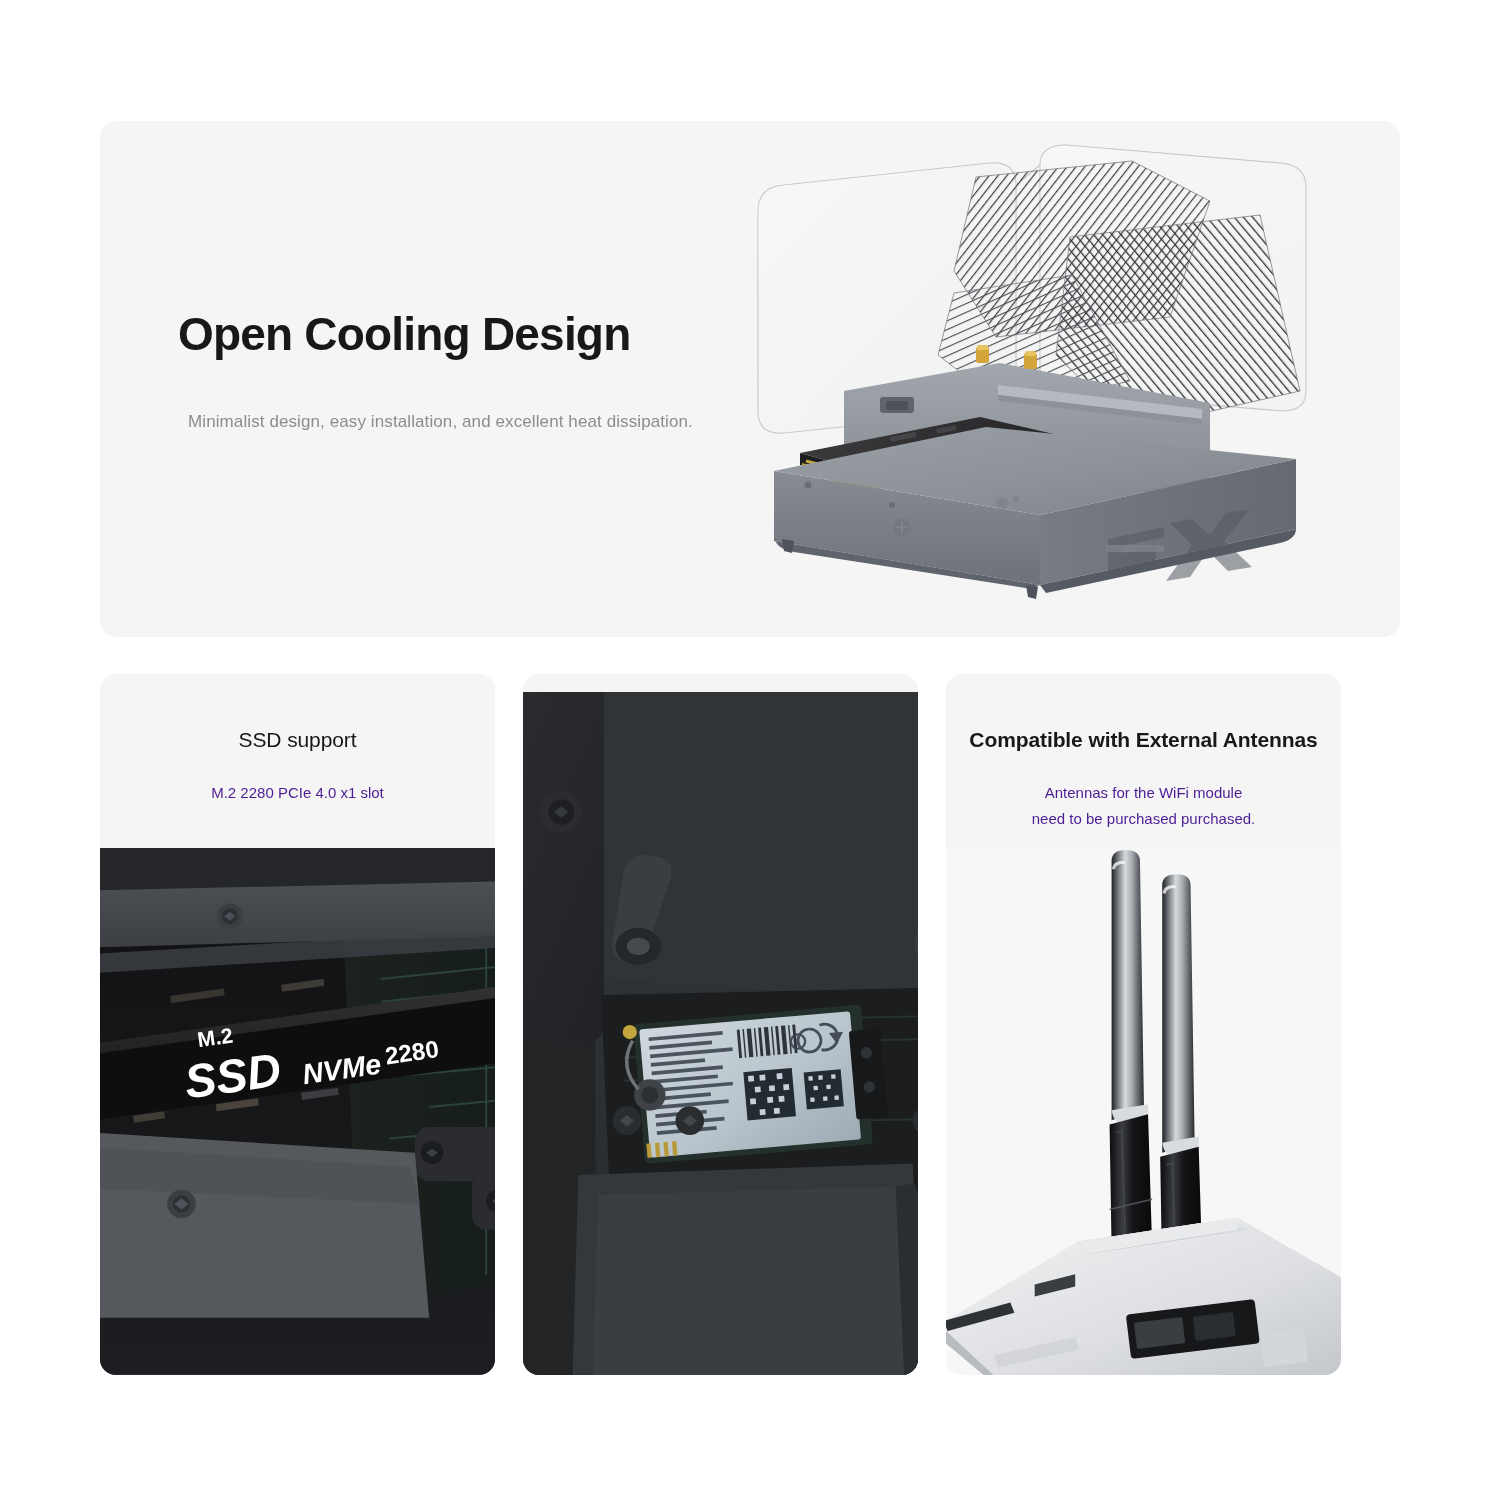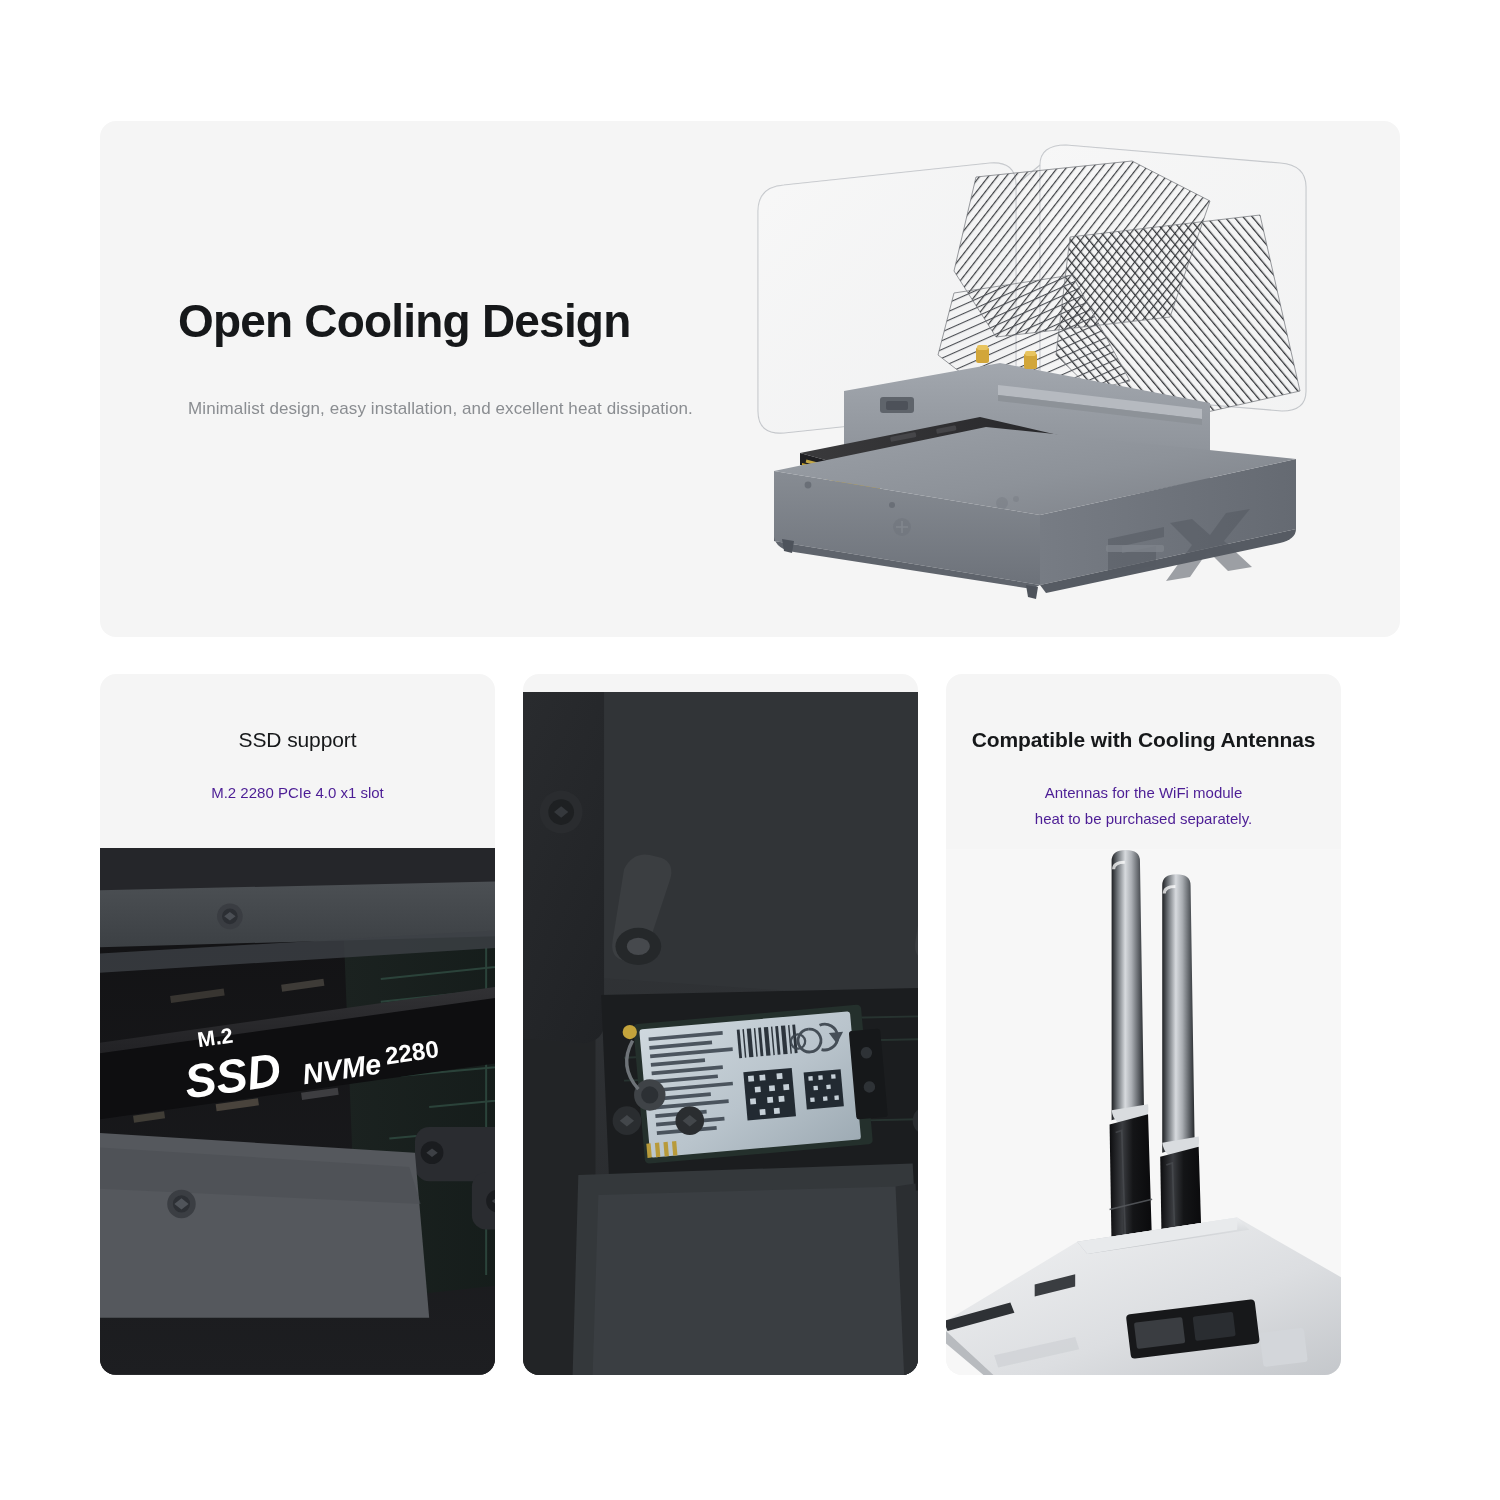--- a/index.html
+++ b/index.html
@@ -27,21 +27,21 @@
     top: 121px;
     width: 1300px;
     height: 516px;
     background: #f5f5f5;
     border-radius: 16px;
     overflow: hidden;
   }
   .hero-text {
     position: absolute;
     left: 78px;
-    top: 175px;
+    top: 188px;
     width: 640px;
   }
   .hero-title {
     font-size: 46px;
     font-weight: bold;
     color: #16181a;
     letter-spacing: -0.8px;
     line-height: 1.1;
     margin: 0;
   }
@@ -529,24 +529,24 @@
           <path d="M330,346 L344,344 L350,478 L336,478 Z" fill="#2b2e31"></path>
 
           <path d="M380,0 L415,0 L415,478 L382,478 Z" fill="#2a2d30"></path>
           <rect x="372" y="318" width="34" height="52" rx="12" fill="#34383c"></rect>
         </svg>
       </div>
     </article>
 
     <article class="card">
       <div class="card-head">
-        <h2 class="card-title bold">Compatible with Cooling Antennas</h2>
+        <h2 class="card-title bold">Compatible with External Antennas</h2>
         <p class="card-sub">
           <span>Antennas for the WiFi module</span><br>
-          <span>heat to be purchased separately.</span>
+          <span>need to be purchased purchased.</span>
         </p>
       </div>
       <div class="card-photo photo-ant">
         <svg viewBox="0 0 415 520" preserveAspectRatio="xMidYMax slice" xmlns="http://www.w3.org/2000/svg">
           <defs>
             <linearGradient id="antShaft" x1="0" y1="0" x2="1" y2="0">
               <stop offset="0%" stop-color="#1e2023"></stop>
               <stop offset="18%" stop-color="#6e7378"></stop>
               <stop offset="42%" stop-color="#d7dade"></stop>
               <stop offset="62%" stop-color="#a9adb2"></stop>

